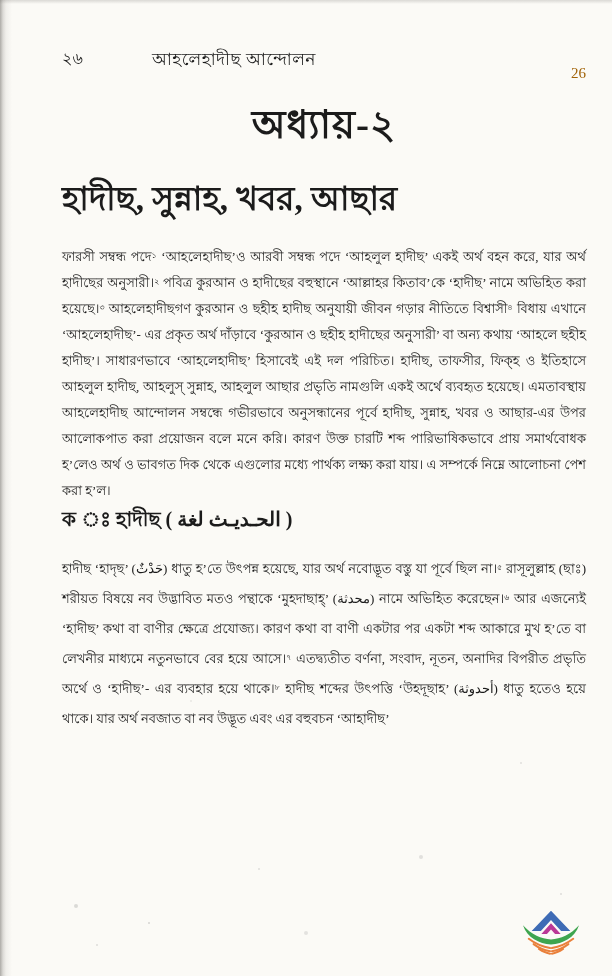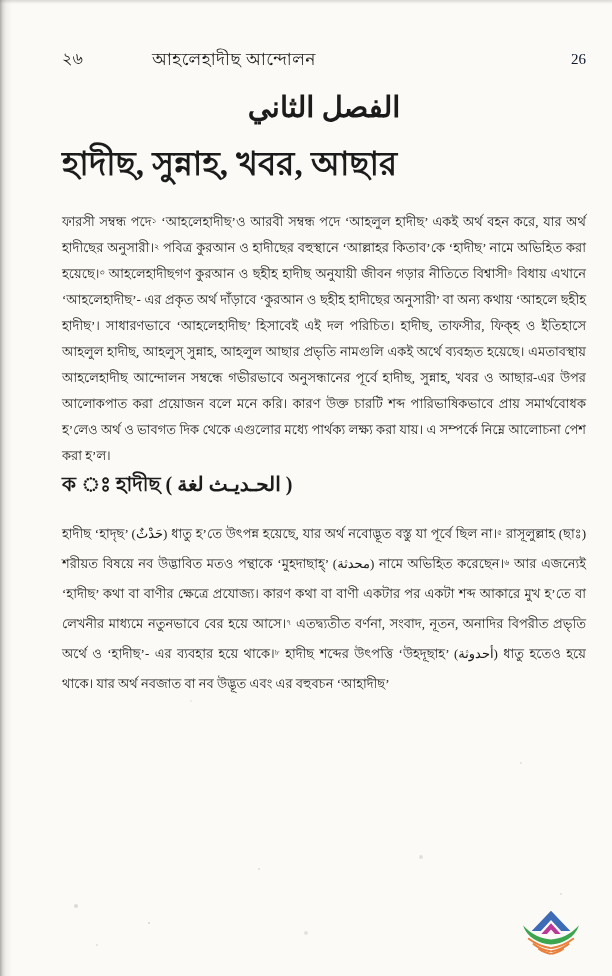--- a/index.html
+++ b/index.html
@@ -37,21 +37,21 @@
       190px 700px 0 0 rgba(70,70,70,.10);
     pointer-events:none;
   }
   .header{
     display:flex;align-items:flex-start;
     font-size:16px;
     height:24px;
   }
   .header .pg-left{width:90px;font-size:16px;}
   .header .running{flex:1;text-align:left;font-size:17px;letter-spacing:.5px;}
-  .header .pg-right{width:90px;text-align:right;font-size:15px;color:#0f172a;margin-top:5px;}
+  .header .pg-right{width:90px;text-align:right;font-size:15px;color:#a16207;margin-top:19px;}
   .chapter-title{
     margin:24px 0 0 0;
     text-align:center;
     font-size:39px;
     font-weight:bold;
     letter-spacing:1px;
   }
   .chapter-title-ar{
     margin-top:20px;
     text-align:center;
@@ -100,22 +100,22 @@
   <div class="scan-edge"></div>
   <div class="scan-edge-top"></div>
   <div class="specks"></div>
 
   <div class="header">
     <span class="pg-left">২৬</span>
     <span class="running">আহলেহাদীছ আন্দোলন</span>
     <span class="pg-right">26</span>
   </div>
 
+  <h1 class="chapter-title">অধ্যায়-২</h1>
 
-  <div class="chapter-title-ar ar" dir="rtl">الفصل الثاني</div>
 
   <h2 class="subject-title">হাদীছ, সুন্নাহ, খবর, আছার</h2>
 
 
   <p class="body-para"><span>ফারসী সম্বন্ধ পদে</span><sup>১</sup><span> ‘আহলেহাদীছ’ও আরবী সম্বন্ধ পদে ‘আহলুল হাদীছ’ একই অর্থ বহন করে, যার অর্থ হাদীছের অনুসারী।</span><sup>২</sup><span> পবিত্র কুরআন ও হাদীছের বহুস্থানে ‘আল্লাহর কিতাব’কে ‘হাদীছ’ নামে অভিহিত করা হয়েছে।</span><sup>৩</sup><span> আহলেহাদীছগণ কুরআন ও ছহীহ হাদীছ অনুযায়ী জীবন গড়ার নীতিতে বিশ্বাসী</span><sup>৪</sup><span> বিধায় এখানে ‘আহলেহাদীছ’- এর প্রকৃত অর্থ দাঁড়াবে ‘কুরআন ও ছহীহ হাদীছের অনুসারী’ বা অন্য কথায় ‘আহলে ছহীহ হাদীছ’। সাধারণভাবে ‘আহলেহাদীছ’ হিসাবেই এই দল পরিচিত। হাদীছ, তাফসীর, ফিক্হ ও ইতিহাসে আহলুল হাদীছ, আহলুস্ সুন্নাহ, আহলুল আছার প্রভৃতি নামগুলি একই অর্থে ব্যবহৃত হয়েছে। এমতাবস্থায় আহলেহাদীছ আন্দোলন সম্বন্ধে গভীরভাবে অনুসন্ধানের পূর্বে হাদীছ, সুন্নাহ, খবর ও আছার-এর উপর আলোকপাত করা প্রয়োজন বলে মনে করি।  কারণ উক্ত চারটি শব্দ পারিভাষিকভাবে প্রায় সমার্থবোধক হ’লেও অর্থ ও ভাবগত দিক থেকে এগুলোর মধ্যে পার্থক্য লক্ষ্য করা যায়। এ সম্পর্কে নিম্নে আলোচনা পেশ করা হ’ল।</span></p>
 
   <div class="section-heading"><span>ক ঃ হাদীছ  </span><span class="ar" dir="rtl">( الحـديـث لغة )</span></div>
 
   <p class="body-para second"><span>হাদীছ ‘হাদৃছ’ </span><span class="ar" dir="rtl">(حَدْثٌ)</span><span> ধাতু হ’তে উৎপন্ন হয়েছে, যার অর্থ নবোদ্ভূত বস্তু যা পূর্বে ছিল না।</span><sup>৫</sup><span> রাসূলুল্লাহ (ছাঃ) শরীয়ত বিষয়ে নব উদ্ভাবিত মতও পন্থাকে ‘মুহদাছাহ্’ </span><span class="ar" dir="rtl">(محدثة)</span><span> নামে অভিহিত করেছেন।</span><sup>৬</sup><span> আর এজন্যেই ‘হাদীছ’ কথা বা বাণীর ক্ষেত্রে প্রযোজ্য। কারণ কথা বা বাণী একটার পর একটা শব্দ আকারে মুখ হ’তে বা লেখনীর মাধ্যমে নতুনভাবে বের হয়ে আসে।</span><sup>৭</sup><span> এতদ্ব্যতীত বর্ণনা, সংবাদ, নূতন, অনাদির বিপরীত প্রভৃতি অর্থে ও ‘হাদীছ’- এর ব্যবহার হয়ে থাকে।</span><sup>৮</sup><span> হাদীছ শব্দের উৎপত্তি ‘উহদূছাহ’ </span><span class="ar" dir="rtl">(أحدوثة)</span><span> ধাতু হতেও হয়ে থাকে। যার অর্থ নবজাত বা নব উদ্ভূত এবং এর বহুবচন ‘আহাদীছ’ </span></p>
 

